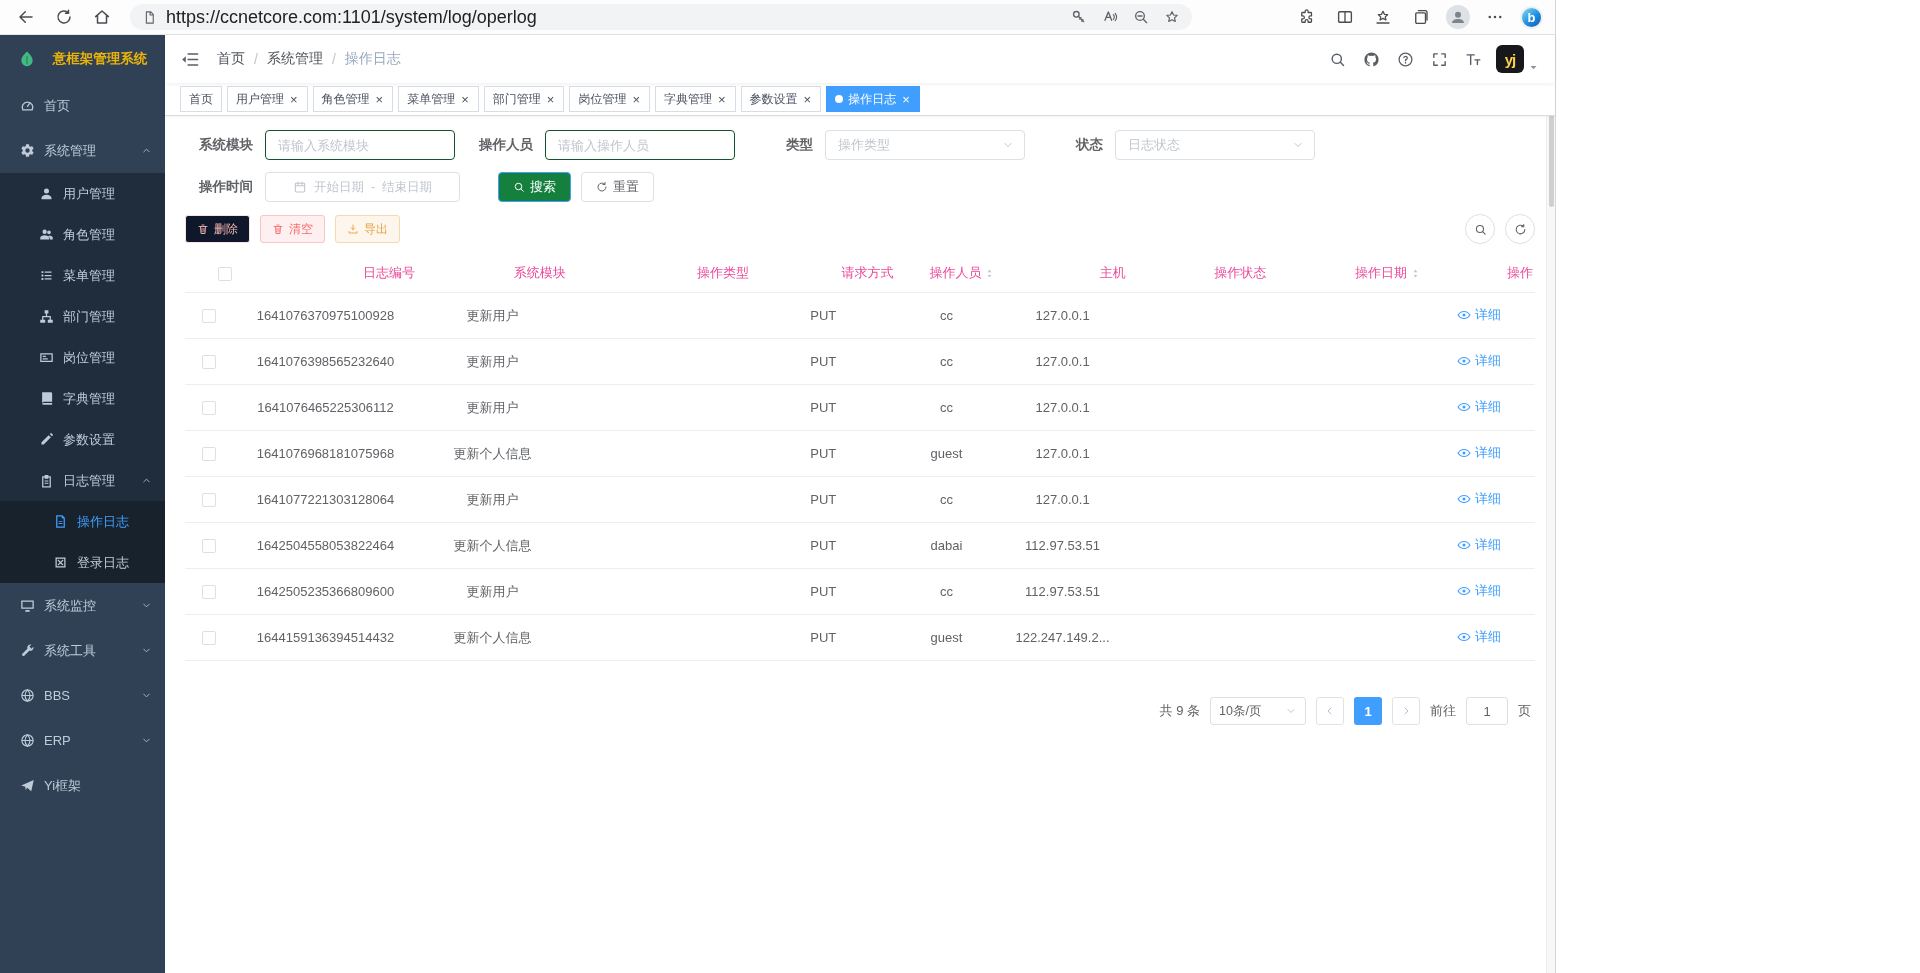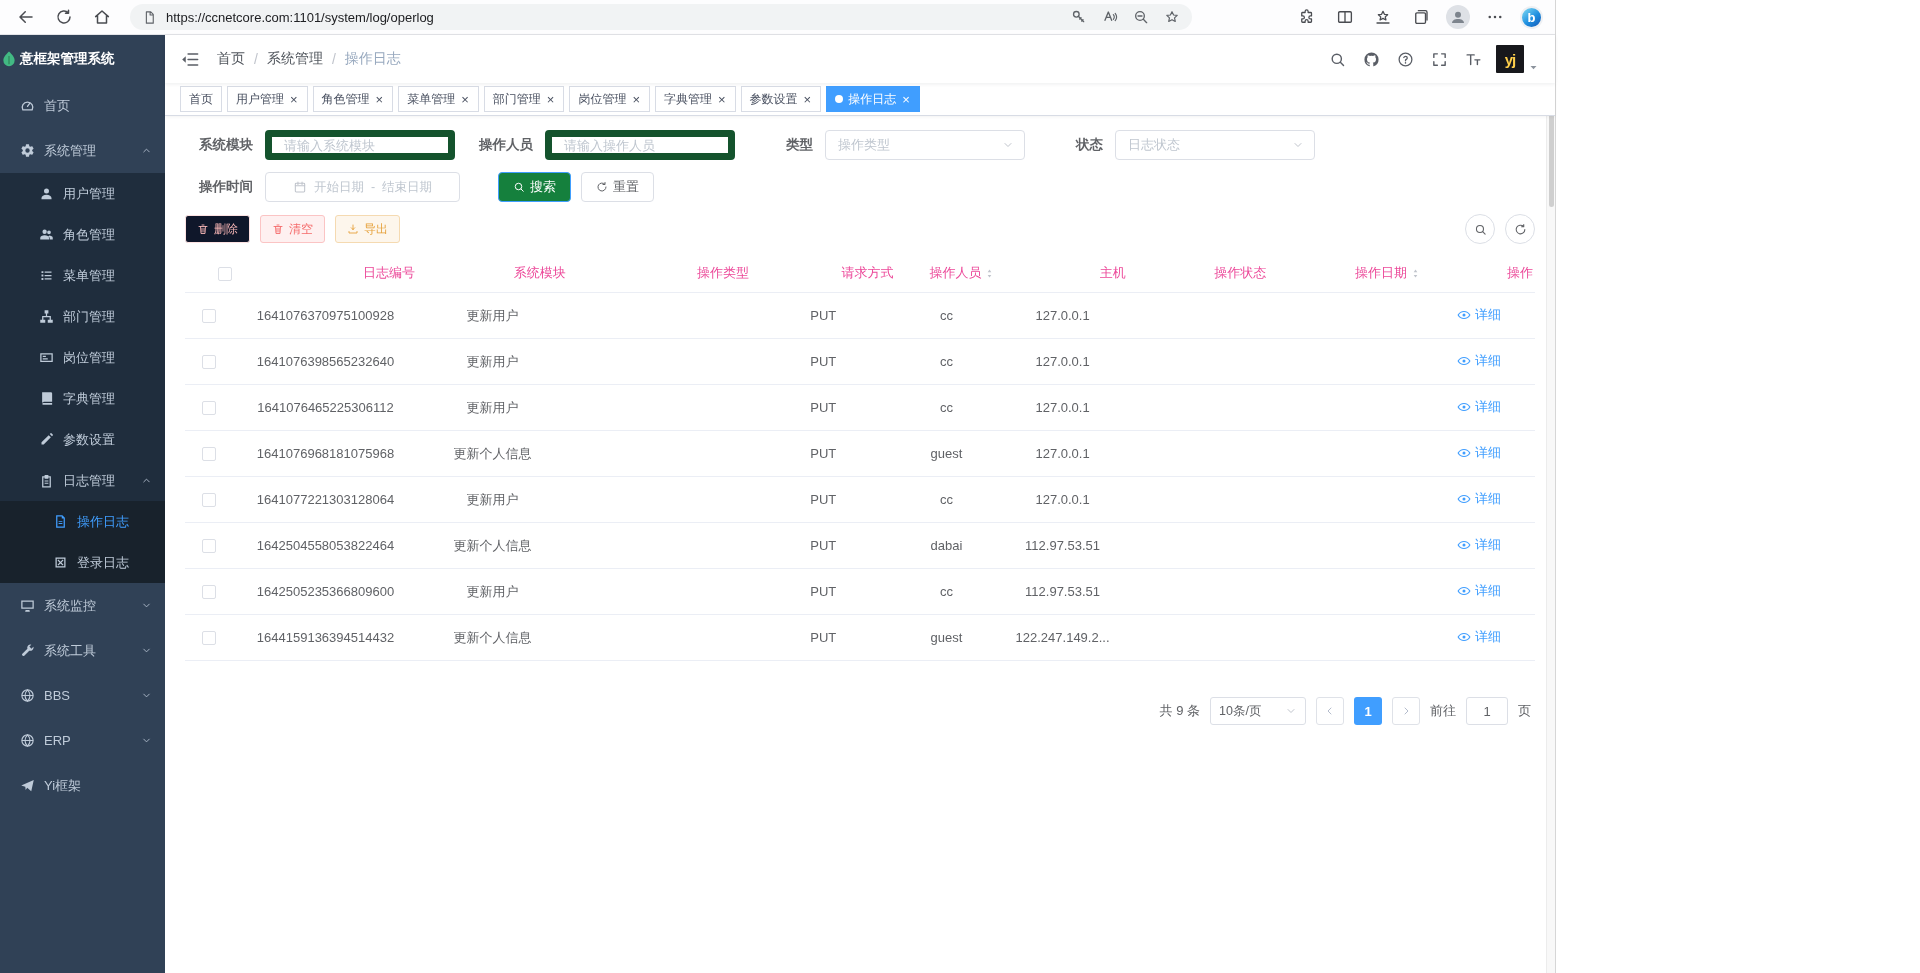--- a/index.html
+++ b/index.html
@@ -8,31 +8,31 @@
   .window { width:1556px; height:973px; display:flex; flex-direction:column; position:relative; border-right:1px solid #d6d6d6; background:#fff; }
 
   
   .chrome { height:35px; flex:none; background:#fdfdfe; border-bottom:1px solid #e3e4e8; display:flex; align-items:center; padding:0 12px; gap:10px; }
   [data-icon] { display:inline-flex; align-items:center; justify-content:center; }
   [data-icon] svg { width:100%; height:100%; display:block; }
   .cicon { width:28px; height:28px; padding:5px; border-radius:5px; color:#4a4c51; cursor:pointer; flex:none; }
   .chrome-right .cicon { width:26px; height:26px; padding:4px; }
   .addr { width:1062px; height:26px; background:#f1f3f4; border-radius:13px; display:flex; align-items:center; padding:0 12px; gap:9px; margin-left:4px; }
   .aicon { width:15px; height:15px; color:#5f6368; flex:none; }
-  .url { font-size:13px; color:#202124; white-space:nowrap; }
+  .url { font-size:18px; color:#202124; white-space:nowrap; }
   .addr-right { margin-left:auto; display:flex; align-items:center; gap:15px; }
   .addr-right .abicon { width:16px; height:16px; color:#5f6368; cursor:pointer; }
   .chrome-right { margin-left:auto; display:flex; align-items:center; gap:12px; }
   .avatar { width:24px; height:24px; border-radius:50%; background:#dee1e6; color:#7d848d; padding:3px; cursor:pointer; }
   .bing { width:23px; height:23px; border-radius:50%; background:linear-gradient(140deg,#7ad6f2 5%,#1e8fe0 55%,#1457b5); color:#fff; font-weight:bold; font-size:13px; display:inline-flex; align-items:center; justify-content:center; border:2px solid #eef0f3; cursor:pointer; }
 
   
   .app { flex:1; display:flex; min-height:0; }
   .sidebar { width:165px; flex:none; background:#304156; display:flex; flex-direction:column; overflow:hidden; }
-  .logo { height:48px; flex:none; display:flex; align-items:center; justify-content:flex-start; gap:2px; color:#ffffff; font-size:13.5px; font-weight:bold; white-space:nowrap; }
+  .logo { height:48px; flex:none; display:flex; align-items:center; justify-content:center; gap:17px; color:#eab308; font-size:13.5px; font-weight:bold; white-space:nowrap; }
   .logo-ic { width:18px; height:18px; }
   .nav { flex:1; }
   .nav-item { height:41px; display:flex; align-items:center; gap:9px; padding-left:20px; font-size:13px; color:#bfcbd9; cursor:pointer; position:relative; white-space:nowrap; }
   .nav-item.lvl1 { height:45px; }
   .nav-item.lvl2 { background:#1f2d3d; padding-left:39px; }
   .nav-item.lvl3 { background:#18222c; padding-left:53px; }
   .nav-item.active { color:#409eff; }
   .nav-ic { width:15px; height:15px; flex:none; }
   .nav-arrow { position:absolute; right:13px; width:11px; height:11px; color:#aebacb; }
   .rot180 { transform:rotate(180deg); }
@@ -42,36 +42,36 @@
   
   .navbar { height:48px; flex:none; display:flex; align-items:center; padding:0 16px; box-shadow:0 1px 4px rgba(0,21,41,.08); position:relative; z-index:2; background:#fff; }
   .hamburger { width:19px; height:19px; color:#5a5e66; cursor:pointer; }
   .breadcrumb { margin-left:17px; display:flex; align-items:center; gap:9px; font-size:14px; }
   .crumb { color:#51565d; cursor:pointer; }
   .crumb.last { color:#97a8be; cursor:default; }
   .bsep { color:#c0c4cc; }
   .nav-right { margin-left:auto; display:flex; align-items:center; gap:17px; }
   .nicon { width:17px; height:17px; color:#5a5e66; cursor:pointer; }
   .ylogo-wrap { display:flex; align-items:center; gap:4px; margin-left:14px; cursor:pointer; }
-  .ylogo { width:28px; height:28px; border-radius:1px; background:#17181c; color:#ffd04b; font-size:15px; font-weight:bold; display:inline-flex; align-items:center; justify-content:center; letter-spacing:-1px; }
+  .ylogo { width:28px; height:28px; border-radius:6px; background:#17181c; color:#ffd04b; font-size:15px; font-weight:bold; display:inline-flex; align-items:center; justify-content:center; letter-spacing:-1px; }
   .caret { width:11px; height:11px; color:#8c939d; align-self:flex-end; }
 
   
   .tabbar { height:33px; flex:none; display:flex; align-items:center; padding:0 15px; gap:5px; border-bottom:1px solid #d8dce5; box-shadow:0 1px 3px rgba(0,0,0,.05); background:#fff; position:relative; z-index:1; }
   .tab { display:inline-flex; align-items:center; gap:5px; height:26px; padding:0 8px; border:1px solid #d8dce5; background:#fff; color:#495060; font-size:12px; cursor:pointer; white-space:nowrap; }
   .tab.active { background:#409eff; border-color:#409eff; color:#fff; }
   .dot { width:8px; height:8px; border-radius:50%; background:#fff; flex:none; }
   .tclose { font-size:13px; line-height:1; padding:0 1px; border-radius:50%; }
 
   
   .content { flex:1; padding:14px 20px 0; overflow:hidden; }
   .filter-row { display:flex; align-items:center; margin-bottom:12px; }
   .fitem { display:flex; align-items:center; margin-right:10px; }
   .flabel { width:80px; padding-right:12px; text-align:right; font-size:13.5px; font-weight:bold; color:#606266; white-space:nowrap; flex:none; }
-  .tinput { width:190px; height:30px; border:7px solid #14532d; border-radius:4px; padding:8px 12px; font-size:13px; color:#606266; font-family:inherit; outline:none; }
+  .tinput { width:190px; height:30px; border:1px solid #14532d; border-radius:4px; padding:8px 12px; font-size:13px; color:#606266; font-family:inherit; outline:none; }
   .tinput::placeholder { color:#bfc6cf; }
   .fselect { width:200px; height:30px; border:1px solid #dcdfe6; border-radius:4px; padding:0 10px 0 12px; display:flex; align-items:center; justify-content:space-between; cursor:pointer; background:#fff; }
   .ph { font-size:13px; color:#bfc6cf; }
   .sel-caret { width:12px; height:12px; color:#c0c4cc; }
   .daterange { width:195px; height:30px; border:1px solid #dcdfe6; border-radius:4px; display:flex; align-items:center; justify-content:center; gap:7px; background:#fff; cursor:pointer; }
   .cal { width:14px; height:14px; color:#c0c4cc; }
   .dr-ph { font-size:12.5px; color:#bfc6cf; }
 
   .btn { display:inline-flex; align-items:center; gap:5px; height:30px; padding:0 14px; border-radius:4px; border:1px solid #dcdfe6; background:#fff; color:#606266; font-size:13px; font-family:inherit; cursor:pointer; white-space:nowrap; }
   .btn [data-icon] { width:12px; height:12px; }

